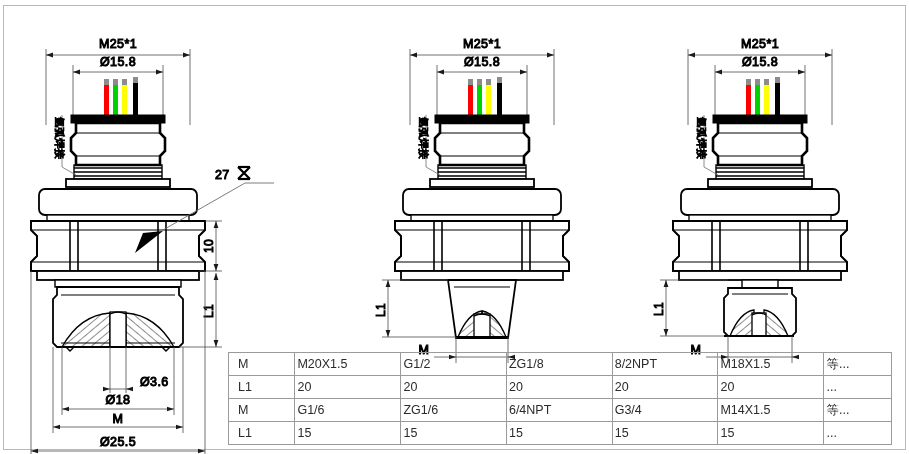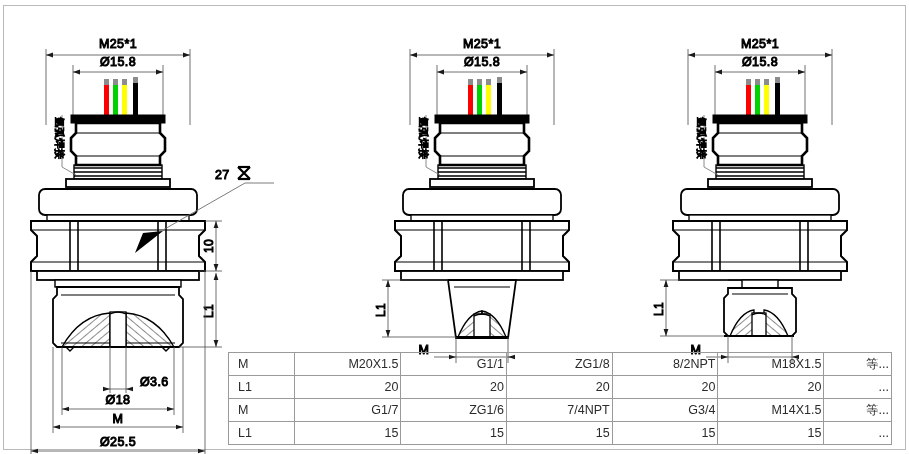--- a/index.html
+++ b/index.html
@@ -8,21 +8,21 @@
   #frame{position:absolute;left:3px;top:5px;width:903px;height:445px;border:1px solid #b9b9b9;box-sizing:border-box;pointer-events:none;}
   .view{position:absolute;top:15px;left:0;}
   svg{display:block;}
   text{font-family:"Liberation Sans",sans-serif;fill:#1a1a1a;}
   .dimtxt{font-size:12.5px;letter-spacing:.4px;}
   .dimtxt-s{font-size:12px;letter-spacing:.3px;}
   .cn{font-size:10.5px;}
   
   #spec-table{position:absolute;left:228px;top:352px;width:664px;border-collapse:collapse;}
   #spec-table td{border:1px solid #9a9a9a;height:22px;font-size:12.5px;color:#2b2b2b;
-                 font-family:"Liberation Sans",sans-serif;text-align:right;padding:0 2px;}
+                 font-family:"Liberation Sans",sans-serif;text-align:left;padding:0 2px;}
   #spec-table td.lbl{text-align:left;padding-left:9px;width:56px;}
   #spec-table td.last{width:64px;}
   #spec-table col.c1{width:56px;}
   #spec-table col.cd{width:108px;}
   #spec-table col.cl{width:64px;}
 </style>
 </head>
 <body>
 
 <div id="sheet">
@@ -411,40 +411,40 @@
         <col class="cd">
         <col class="cd">
         <col class="cd">
         <col class="cd">
         <col class="cl">
     </colgroup>
     <tbody>
       <tr>
         <td class="lbl">M</td>
         <td>M20X1.5</td>
-        <td>G1/1</td>
+        <td>G1/2</td>
         <td>ZG1/8</td>
         <td>8/2NPT</td>
         <td>M18X1.5</td>
         <td class="last">等...</td>
       </tr>
       <tr>
         <td class="lbl">L1</td>
         <td>20</td>
         <td>20</td>
         <td>20</td>
         <td>20</td>
         <td>20</td>
         <td class="last">...</td>
       </tr>
       <tr>
         <td class="lbl">M</td>
-        <td>G1/7</td>
+        <td>G1/6</td>
         <td>ZG1/6</td>
-        <td>7/4NPT</td>
+        <td>6/4NPT</td>
         <td>G3/4</td>
         <td>M14X1.5</td>
         <td class="last">等...</td>
       </tr>
       <tr>
         <td class="lbl">L1</td>
         <td>15</td>
         <td>15</td>
         <td>15</td>
         <td>15</td>

